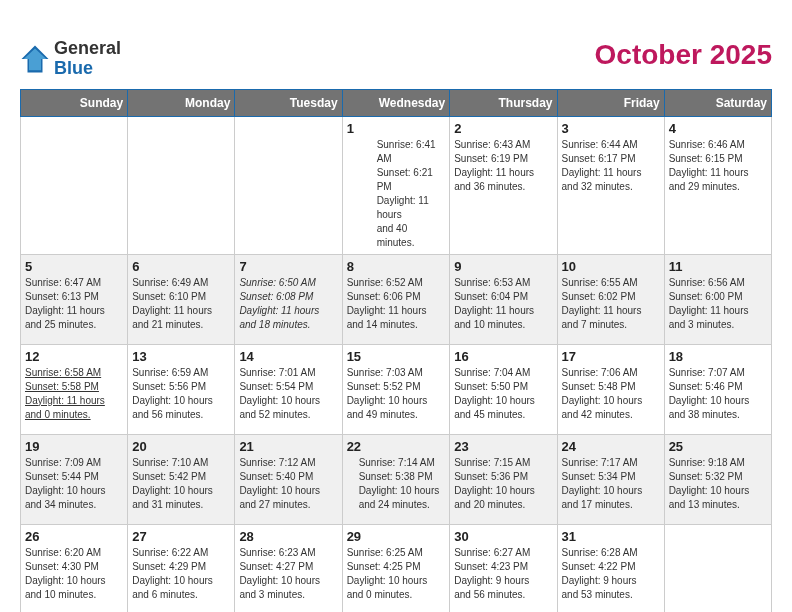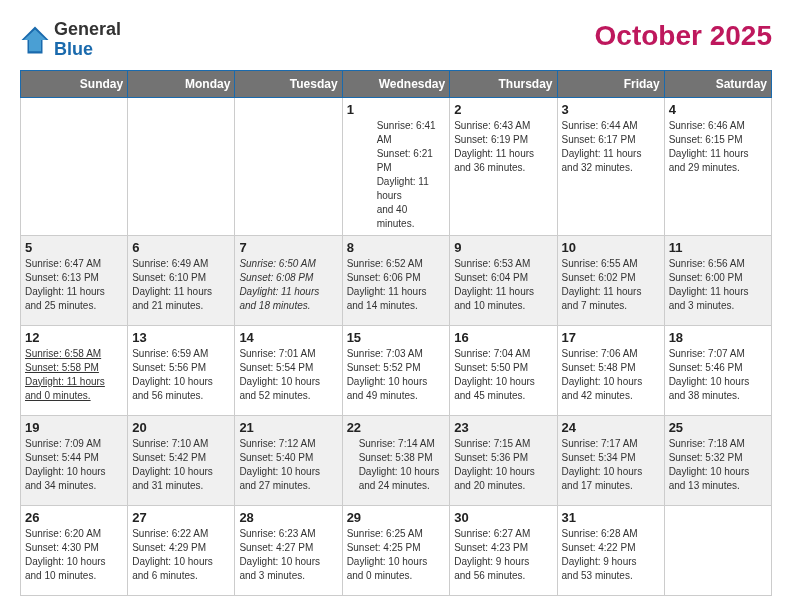--- a/index.html
+++ b/index.html
@@ -8,20 +8,21 @@
       background: #fff;
       width: 792px;
       min-height: 612px;
       padding: 20px;
     }
     .header {
       display: flex;
       justify-content: space-between;
       align-items: flex-start;
       margin-bottom: 10px;
+      margin-top: 19px;
     }
     .logo {
       display: flex;
       align-items: center;
     }
     .logo-text {
       display: flex;
       flex-direction: column;
       line-height: 1.1;
     }
@@ -300,21 +301,21 @@
         </td>
         <td>
           <div class="day-number">24</div>
           <div class="day-info" style="white-space: pre-line;">Sunrise: 7:17 AM
 Sunset: 5:34 PM
 Daylight: 10 hours
 and 17 minutes.</div>
         </td>
         <td>
           <div class="day-number">25</div>
-          <div class="day-info" style="white-space: pre-line;">Sunrise: 7:18 AM
+          <div class="day-info" style="white-space: pre-line;">Sunrise: 9:18 AM
 Sunset: 5:32 PM
 Daylight: 10 hours
 and 13 minutes.</div>
         </td>
       </tr>
       <tr class="row-white">
         <td>
           <div class="day-number">26</div>
           <div class="day-info" style="white-space: pre-line;">Sunrise: 6:20 AM
 Sunset: 4:30 PM

